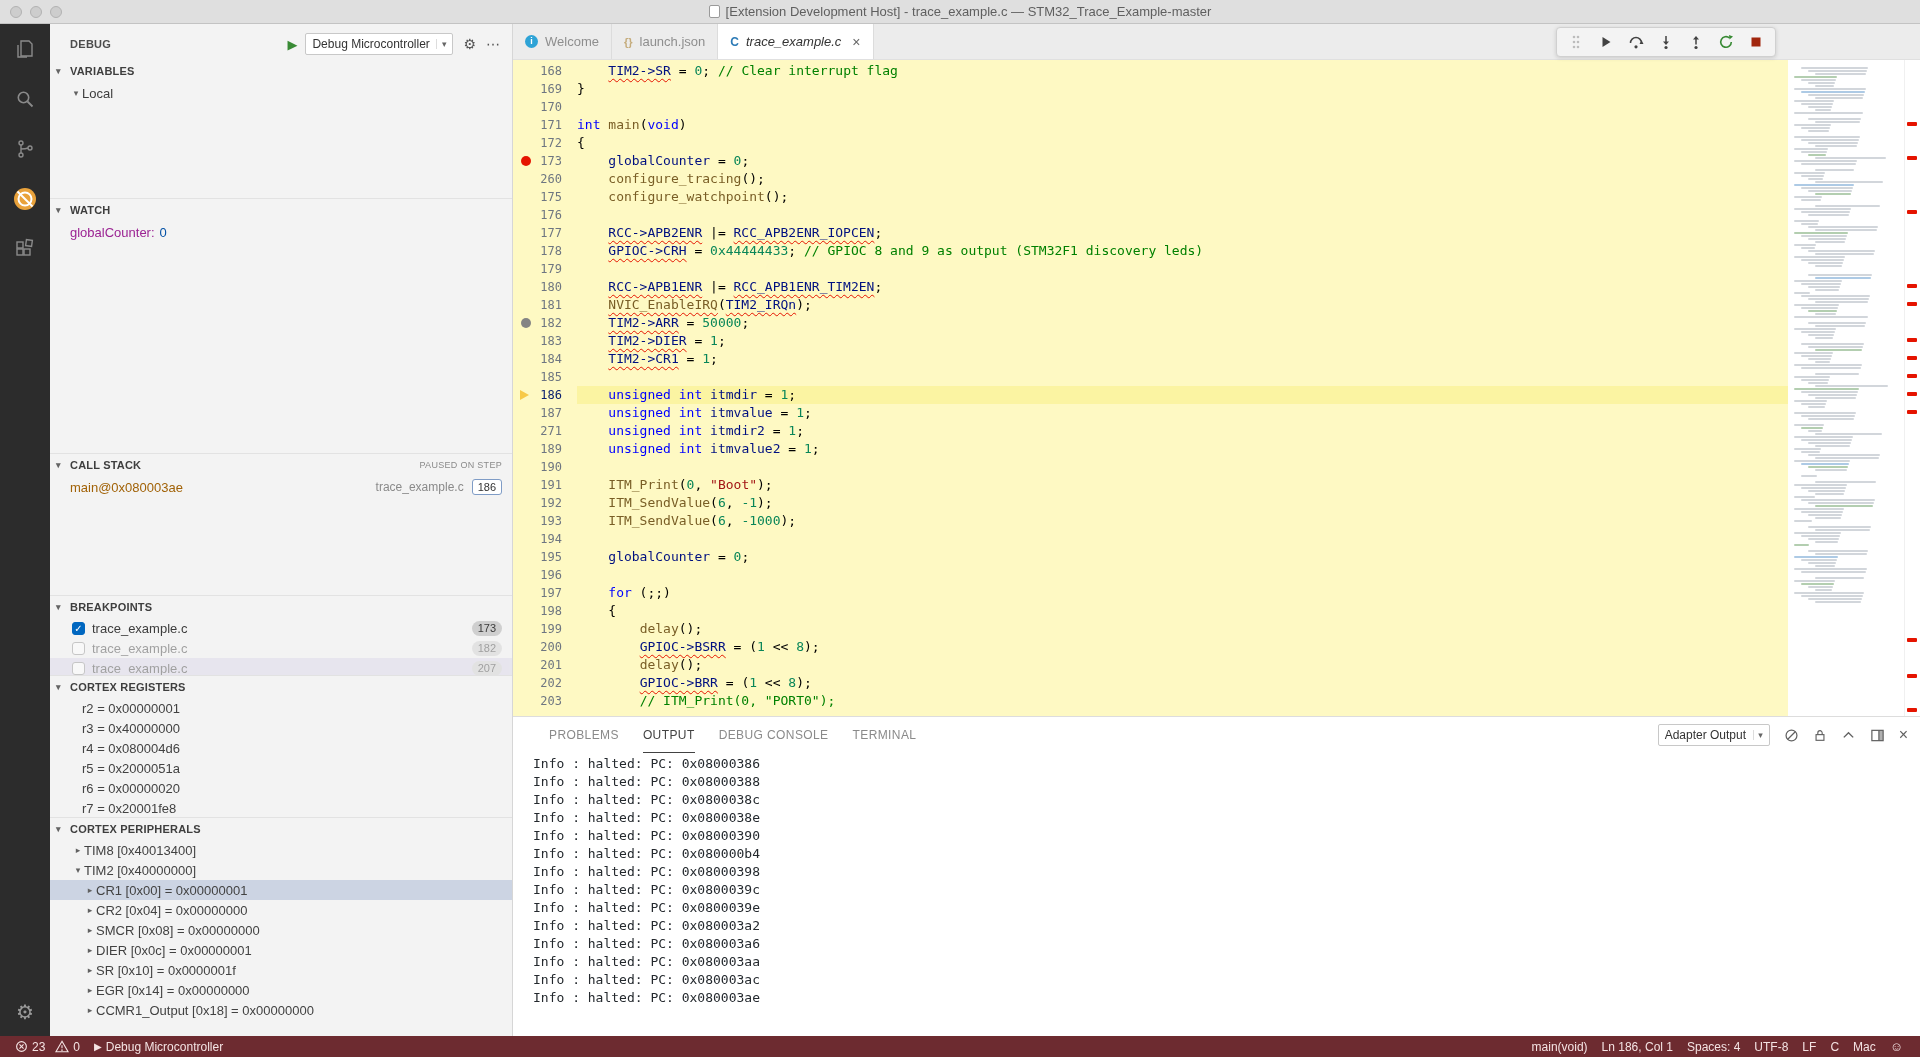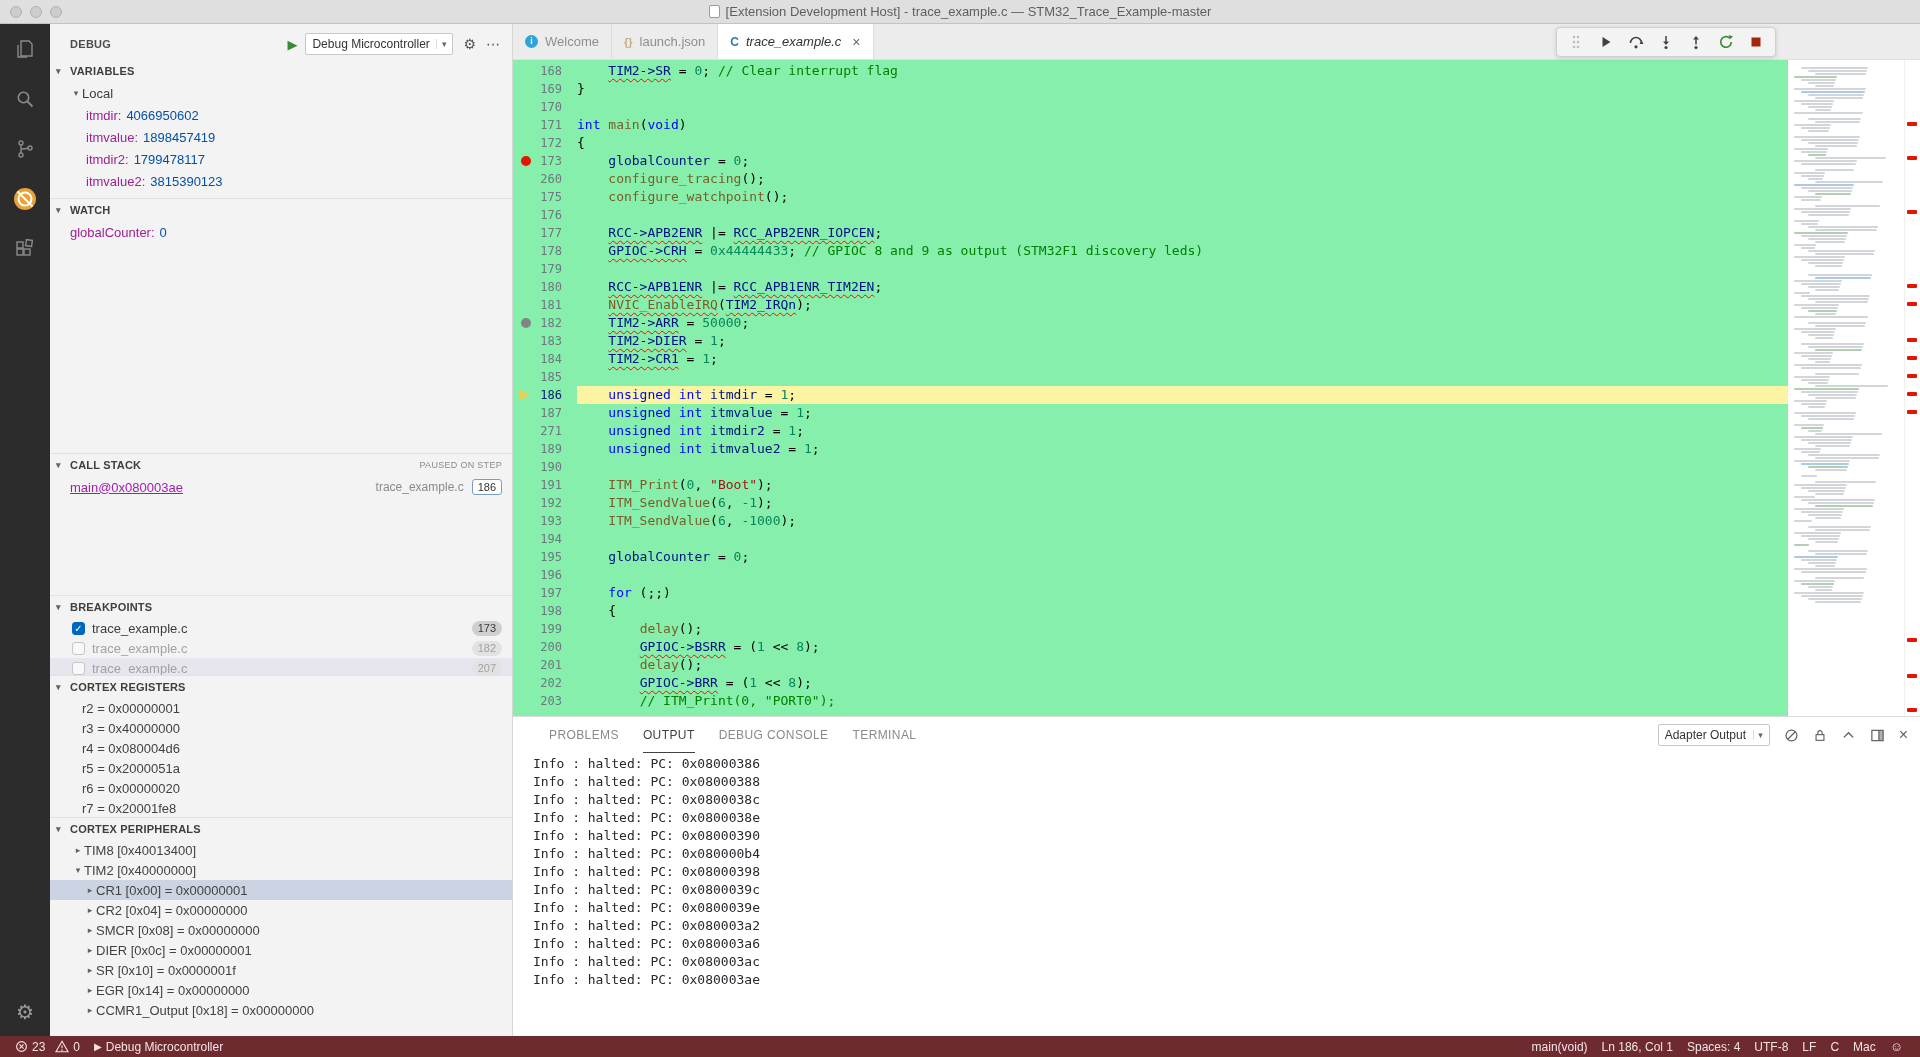--- a/index.html
+++ b/index.html
@@ -41,21 +41,21 @@
   .tree-row { display:flex; align-items:center; cursor:pointer; }
   .row22 { height:22px; } .row20 { height:20px; }
   .tw2 { font-size:9px; color:#616161; width:12px; text-align:center; flex:none; }
   .var-name { color:#9b2393; white-space:pre; }
   .var-value { color:#0451a5; margin-left:5px; white-space:pre; }
   .scope-row { padding-left:20px; }
   .var-row { padding-left:36px; }
   .watch-row { padding-left:20px; }
 
   .frame-row { padding-left:20px; padding-right:10px; }
-  .frame-name { color:#a21caf;text-decoration:underline; }
+  .frame-name { color:#a16207; }
   .frame-right { margin-left:auto; display:flex; align-items:center; gap:8px; }
   .frame-file { color:#8a8a8a; font-size:12px; }
   .line-badge { border:1px solid #7f9cc6; border-radius:3px; background:#fff; color:#333; font-size:11px; padding:0 5px; height:16px; line-height:15px; }
 
   .bp-row { padding-left:22px; padding-right:10px; }
   .bp-row.dim { opacity:.45; }
   .bp-row.sel { background:#dad6e9; }
   .chk { width:13px; height:13px; border:1px solid #919191; border-radius:3px; background:#fff; margin-right:7px; flex:none;
          font-size:10px; line-height:11px; text-align:center; color:#fff; }
   .chk.on { background:#0067c0; border-color:#0067c0; }
@@ -78,21 +78,21 @@
   .json-ic { color:#b5924e; font-size:11px; font-weight:bold; opacity:.7; }
   .c-ic { color:#2d7bb6; font-size:12px; font-weight:bold; }
   .tabbar-actions { margin-left:auto; display:flex; align-items:center; gap:14px; padding-right:160px; color:#5f5f5f; }
 
   
   .debug-toolbar { position:absolute; top:3px; right:144px; height:30px; background:#f3f3f3; border:1px solid #d0d0d0;
                    border-radius:4px; box-shadow:0 1px 4px rgba(0,0,0,.15); display:flex; align-items:center; padding:0 6px; gap:4px; z-index:30; }
   .dt-btn { width:26px; height:24px; display:flex; align-items:center; justify-content:center; cursor:pointer; border-radius:3px; }
 
   
-  .editor-wrap { height:656px; flex:none; position:relative; background:#86efac; overflow:hidden; }
+  .editor-wrap { height:656px; flex:none; position:relative; background:#fef9c3; overflow:hidden; }
   .code-lines { position:absolute; left:0; top:0; right:132px; padding-top:2px; font-family:"DejaVu Sans Mono",monospace; font-size:13px; }
   .code-line { display:flex; height:18px; line-height:18px; }
   .gutter { width:64px; flex:none; position:relative; text-align:right; }
   .ln { display:block; padding-right:15px; color:#6e7681; font-size:12px; }
   .code-line.current .ln { color:#0b216f; }
   .bp-dot { position:absolute; left:8px; top:4px; width:10px; height:10px; border-radius:50%; }
   .bp-dot.red { background:#e51400; }
   .bp-dot.gray { background:#848484; }
   .cur-arrow { position:absolute; left:7px; top:4px; width:0; height:0; border-left:9px solid #f7c948; border-top:5px solid transparent; border-bottom:5px solid transparent; }
   .code-text { flex:1; white-space:pre; min-height:18px; }
@@ -197,38 +197,20 @@
 
     <div class="section" style="top:36px; border-top:none;">
       <div class="sec-head">
         <span class="tw">▾</span>
         <span>VARIABLES</span>
       </div>
       <div class="tree-row row22 scope-row">
         <span class="tw2">▾</span>
         <span>Local</span>
       </div>
-      <div id="variables-list">
-          <div class="tree-row row22 var-row">
-            <span class="var-name">itmdir:</span>
-            <span class="var-value">4066950602</span>
-          </div>
-          <div class="tree-row row22 var-row">
-            <span class="var-name">itmvalue:</span>
-            <span class="var-value">1898457419</span>
-          </div>
-          <div class="tree-row row22 var-row">
-            <span class="var-name">itmdir2:</span>
-            <span class="var-value">1799478117</span>
-          </div>
-          <div class="tree-row row22 var-row">
-            <span class="var-name">itmvalue2:</span>
-            <span class="var-value">3815390123</span>
-          </div>
-        </div>
     </div>
 
     <div class="section" style="top:174px;">
       <div class="sec-head">
         <span class="tw">▾</span>
         <span>WATCH</span>
       </div>
       <div id="watch-list">
           <div class="tree-row row22 watch-row">
             <span class="var-name">globalCounter:</span>
@@ -870,20 +852,21 @@
           <div class="out-line">Info : halted: PC: 0x08000388</div>
           <div class="out-line">Info : halted: PC: 0x0800038c</div>
           <div class="out-line">Info : halted: PC: 0x0800038e</div>
           <div class="out-line">Info : halted: PC: 0x08000390</div>
           <div class="out-line">Info : halted: PC: 0x080000b4</div>
           <div class="out-line">Info : halted: PC: 0x08000398</div>
           <div class="out-line">Info : halted: PC: 0x0800039c</div>
           <div class="out-line">Info : halted: PC: 0x0800039e</div>
           <div class="out-line">Info : halted: PC: 0x080003a2</div>
           <div class="out-line">Info : halted: PC: 0x080003a6</div>
+          <div class="out-line">Info : halted: PC: 0x080003aa</div>
           <div class="out-line">Info : halted: PC: 0x080003ac</div>
           <div class="out-line">Info : halted: PC: 0x080003ae</div>
         </div>
     </div>
   </div>
 </div>
 
 <div class="status-bar">
   <div class="sb-item">
     <span class="sb-ico">

